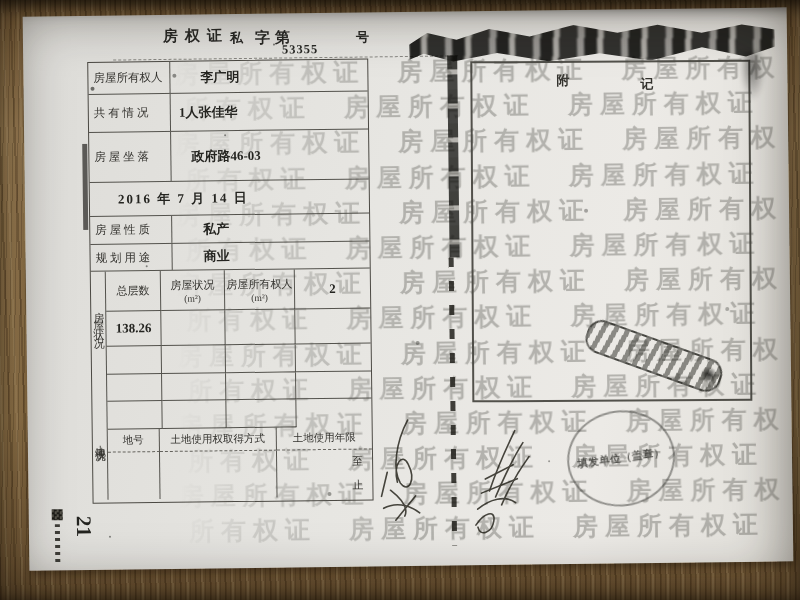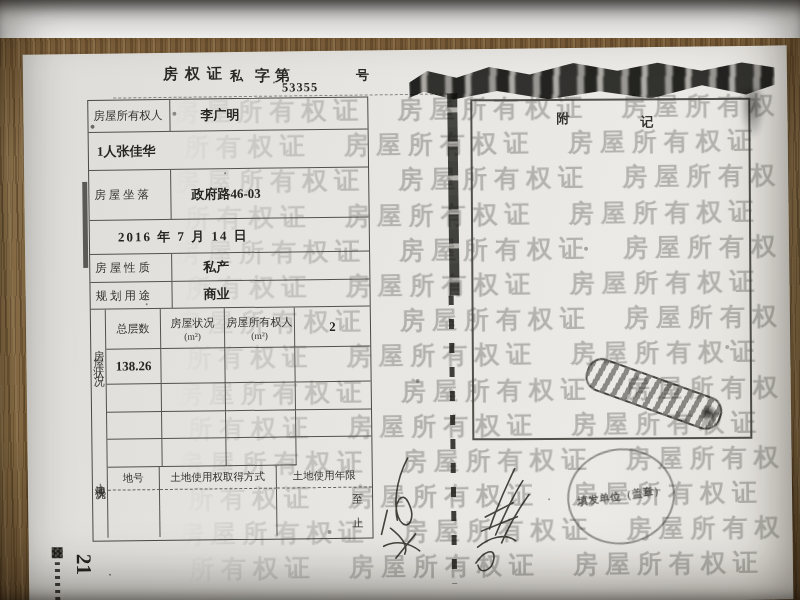--- a/index.html
+++ b/index.html
@@ -1,21 +1,21 @@
 <!DOCTYPE html>
 <html><head>
 <meta charset="utf-8">
 <style>
   html,body{margin:0;padding:0;width:800px;height:600px;overflow:hidden;
     font-family:"Liberation Serif","DejaVu Serif",serif;}
   .desk{position:absolute;inset:0;background-color:#9a7a50;
     background-image:
       repeating-linear-gradient(88deg, rgba(60,40,18,.30) 0 2px, transparent 2px 7px, rgba(255,230,180,.14) 7px 9px, transparent 9px 15px),
       repeating-linear-gradient(91deg, rgba(40,26,10,.22) 0 1px, transparent 1px 5px),
-      linear-gradient(180deg,#7c5f3a,#a8895c 22%,#9c7d50 70%,#6b5232); margin-top: 38px;}
+      linear-gradient(180deg,#7c5f3a,#a8895c 22%,#9c7d50 70%,#6b5232);}
   .vignette{position:absolute;inset:0;pointer-events:none;z-index:50;
     box-shadow:inset 0 0 55px 10px rgba(20,14,6,.5), inset 0 16px 16px -10px rgba(0,0,0,.75), inset 0 -10px 14px -8px rgba(0,0,0,.45);}
   .paper{position:absolute;left:26px;top:12px;width:764px;height:554px;
     background:linear-gradient(100deg,#dddcd8,#e7e6e2 45%,#eceae6 75%,#e2e0da);
     transform:rotate(-0.7deg);box-shadow:2px 4px 10px rgba(25,16,6,.5);}
   .abs{position:absolute;}
   .ink{color:#2a2a27;}
 
   
   .h-title{left:140px;top:12px;font-size:15px;font-weight:700;letter-spacing:7px;}
@@ -130,20 +130,21 @@
         <div class="wm-row">房屋所有权证　房屋所有权证　房屋所有权证　房屋所有权证　房屋所有权证</div>
         <div class="wm-row" style="margin-left: -54px;">房屋所有权证　房屋所有权证　房屋所有权证　房屋所有权证　房屋所有权证</div>
       </div>
 
     <div class="abs tbl">
       <div class="frow">
         <div class="flabel">房屋所有权人</div>
         <div class="fvalue" style="padding-left:30px">李广明</div>
       </div>
       <div class="frow">
+        <div class="flabel">共 有 情 况</div>
         <div class="fvalue" style="padding-left:8px">1人张佳华</div>
       </div>
       <div class="frow">
         <div class="flabel">房 屋 坐 落</div>
         <div class="fvalue" style="padding-left:20px">政府路46-03</div>
       </div>
       <div class="frow">
         <div class="fvalue" style="padding-left:28px;letter-spacing:2px">2016 年 7 月 14 日</div>
       </div>
       <div class="frow">

